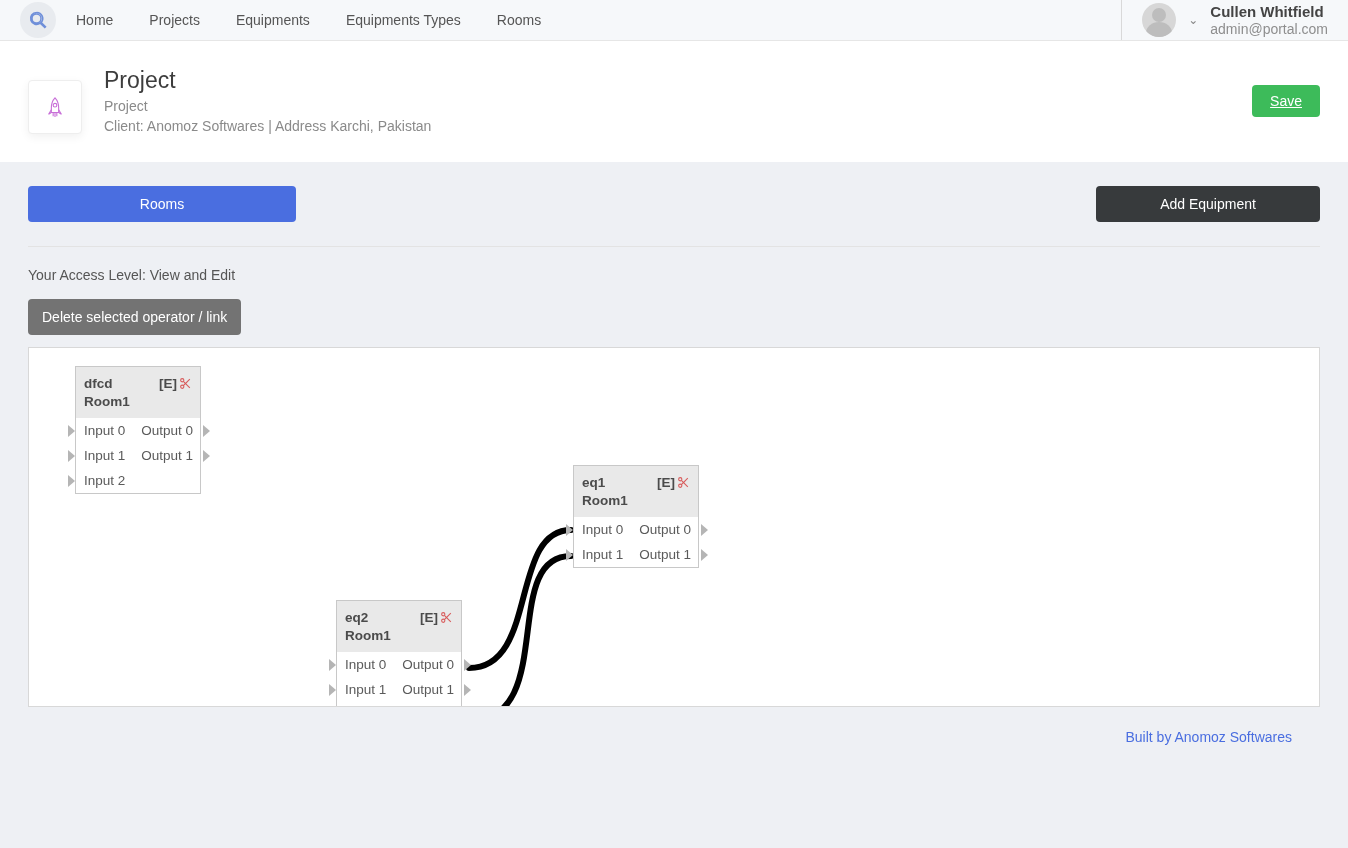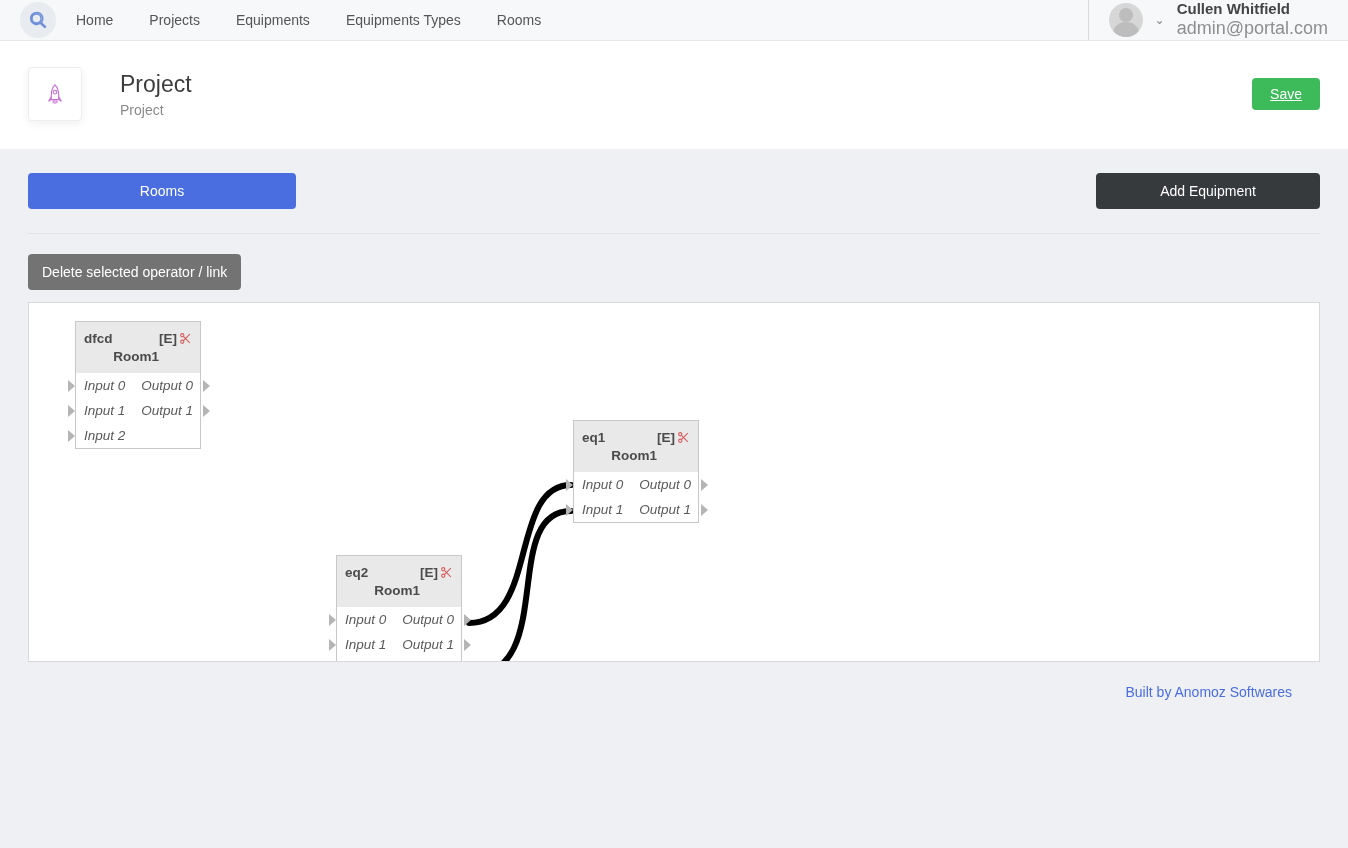--- a/index.html
+++ b/index.html
@@ -9,25 +9,25 @@
 .topnav { height: 41px; background: #f6f8fa; border-bottom: 1px solid #e6e6e6; display: flex; align-items: center; padding: 0 20px; box-shadow: 0 1px 3px rgba(0,0,0,0.03); }
 .search-circle { width: 36px; height: 36px; border-radius: 50%; background: #e8ebef; display:flex; align-items:center; justify-content:center; margin-right: 20px; }
 .nav-links { display: flex; gap: 36px; }
 .nav-link { color: #555; text-decoration: none; font-size: 14px;}
 .nav-right { margin-left: auto; display: flex; align-items: center; gap: 12px; border-left: 1px solid #d9d9d9; padding-left: 20px; height: 100%; }
 .avatar { width: 34px; height: 34px; border-radius: 50%; background: #d7d7d7; position: relative; overflow: hidden; }
 .avatar::before { content: ""; position: absolute; top: 5px; left: 10px; width: 14px; height: 14px; background: #bdbdbd; border-radius: 50%; }
 .avatar::after { content: ""; position: absolute; top: 19px; left: 4px; width: 26px; height: 22px; background: #bdbdbd; border-radius: 50% 50% 0 0; }
 .user-text { line-height: 1.2; }
 .user-name { font-weight: 700; color: #444; font-size: 15px; }
-.user-email { color: #8e8e8e; font-size: 18px; }
+.user-email { color: #8e8e8e; font-size: 14px; }
 .chevron { color: #888; font-size: 12px; }
 
 
-.header-block { background: #fff; padding: 26px 28px 28px; display: flex; align-items: center; gap: 38px; }
+.header-block { background: #fff; padding: 26px 28px 28px; display: flex; align-items: flex-end; gap: 22px; }
 .icon-box { width: 54px; height: 54px; background: #fff; border: 1px solid #eee; border-radius: 4px; box-shadow: 0 3px 10px rgba(0,0,0,0.06); display:flex; align-items:center; justify-content:center; }
 .page-title { font-size: 23px; font-weight: 400; color: #3d3d3d; margin-bottom: 2px; }
 .page-sub { color: #8a8a8a; font-size: 14px; margin-top:4px;}
 .page-client { color: #8a8a8a; font-size: 14px; margin-top: 4px; }
 .btn { border: none; border-radius: 3px; cursor: pointer; font-size: 14px; font-family: inherit; }
 .btn-save { background: #3dbb5a; color: #fff; padding: 8px 18px; margin-left:auto; align-self:center; border-radius: 4px; text-decoration: underline; }
 
 
 .body-area { padding: 24px 28px; }
 .btn-row { display: flex; justify-content: space-between; margin-bottom: 24px; }
@@ -37,38 +37,38 @@
 .access { color: #555; margin-bottom: 16px; }
 .btn-delete { background: #737373; color: #fff; padding: 10px 14px; border-radius: 4px; margin-bottom: 12px; display:inline-block; }
 
 
 .canvas { background: #fff; border: 1px solid #d8d8d8; height: 360px; position: relative; overflow: hidden; }
 .operator { position: absolute; border: 1px solid #c8c8c8; background: #fff; width: 126px; }
 .op-header { background: #e9e9e9; padding: 8px 8px 8px 8px; font-weight: 700; color: #4b4b4b; display:flex; justify-content:space-between; align-items:flex-start; font-size: 13.5px; line-height: 1.3;}
 .op-header .title-block { flex:1; }
 .op-header .edit-group { display:flex; align-items:center; gap:2px; color: #4b4b4b; }
 .op-body { display: flex; }
-.op-col { flex: 1; font-style: italic; }
+.op-col { flex: 1; }
 .op-col.left { text-align: left; }
 .op-col.right { text-align: right; }
 .port-row { position: relative; padding: 5px 8px; font-size: 13.5px; color: #5a5a5a; white-space: nowrap; }
 .port-row .arrow-in { position: absolute; left: -8px; top: 50%; transform: translateY(-50%); }
 .port-row .arrow-out { position: absolute; right: -9px; top: 50%; transform: translateY(-50%); }
 .arrow-in, .arrow-out { width: 0; height: 0; border-top: 6px solid transparent; border-bottom: 6px solid transparent; border-left: 7px solid #b5b5b5; }
 
 .connector { position: absolute; pointer-events: none; }
 .footer { text-align: right; padding: 22px 28px; color: #4a6ee0; font-size: 14px; }
 .footer span { cursor: pointer; }
 
 svg.icon-search path { stroke: #6f8fd9; stroke-width: 2; fill: none; }
 svg.icon-rocket { stroke: #c86fd8; }
 svg.icon-cut { stroke: #d85b5b; }
 
 
-.op-header .line2 { display:block;text-align:right; }
+.op-header .line2 { display:block; }
 </style>
 </head>
 <body>
 
 <div class="topnav">
   <div class="search-circle">
     <svg class="icon-search" width="18" height="18" viewBox="0 0 24 24">
         <path d="M10 2a8 8 0 1 0 5 14.3L21 22l1-1-5.7-5.7A8 8 0 0 0 10 2z M10 4a6 6 0 1 1 0 12 6 6 0 0 1 0-12z"></path>
       </svg>
   </div>
@@ -95,30 +95,32 @@
       <path d="M12 2 C15 5 16 9 16 13 L16 18 L8 18 L8 13 C8 9 9 5 12 2 Z"></path>
       <circle cx="12" cy="10" r="2"></circle>
       <path d="M8 15 L5 20 L8 18"></path>
       <path d="M16 15 L19 20 L16 18"></path>
       <path d="M10 18 L10 22 M14 18 L14 22 M12 18 L12 23"></path>
     </svg>
   </div>
   <div>
     <div class="page-title">Project</div>
     <div class="page-sub">Project</div>
+    <div class="page-client">Client: Anomoz Softwares | Address Karchi, Pakistan</div>
   </div>
   <button class="btn btn-save">Save</button>
 </div>
 
 <div class="body-area">
   <div class="btn-row">
     <button class="btn btn-rooms">Rooms</button>
     <button class="btn btn-add-eq">Add Equipment</button>
   </div>
   <hr>
+  <div class="access">Your Access Level: View and Edit</div>
   <button class="btn btn-delete">Delete selected operator / link</button>
 
   <div class="canvas" id="canvas">
 
     <svg class="connector" width="1300" height="450" style="left:0;top:0;">
       <path d="M 440 320 C 510 320 480 182 542 182" stroke="#000" stroke-width="6" fill="none" stroke-linecap="round"></path>
       <path d="M 440 373 C 530 373 470 208 542 208" stroke="#000" stroke-width="6" fill="none" stroke-linecap="round"></path>
     </svg>
   <div class="operator" style="left: 46px; top: 18px;">
         <div class="op-header">

